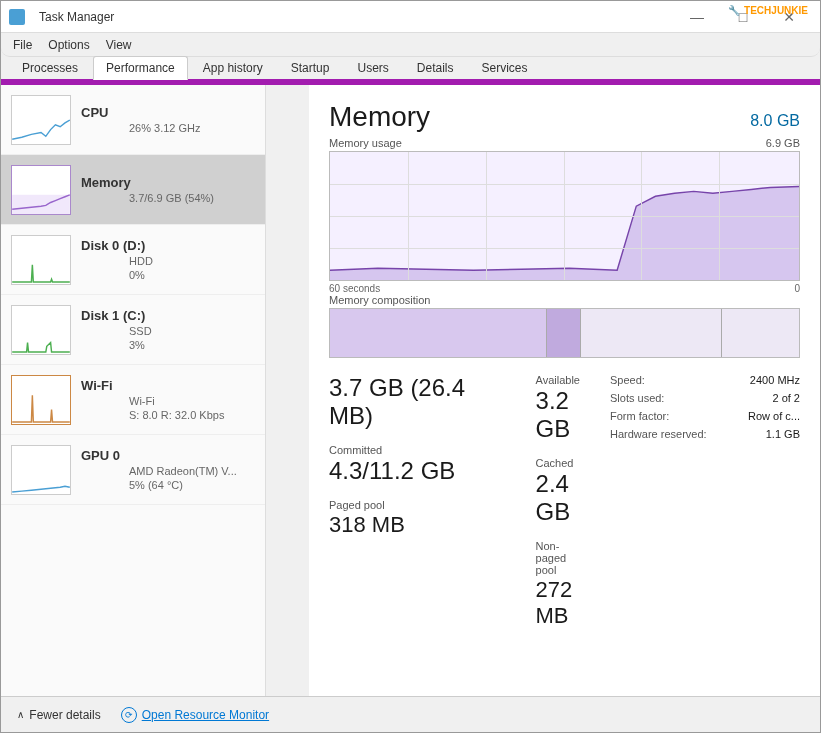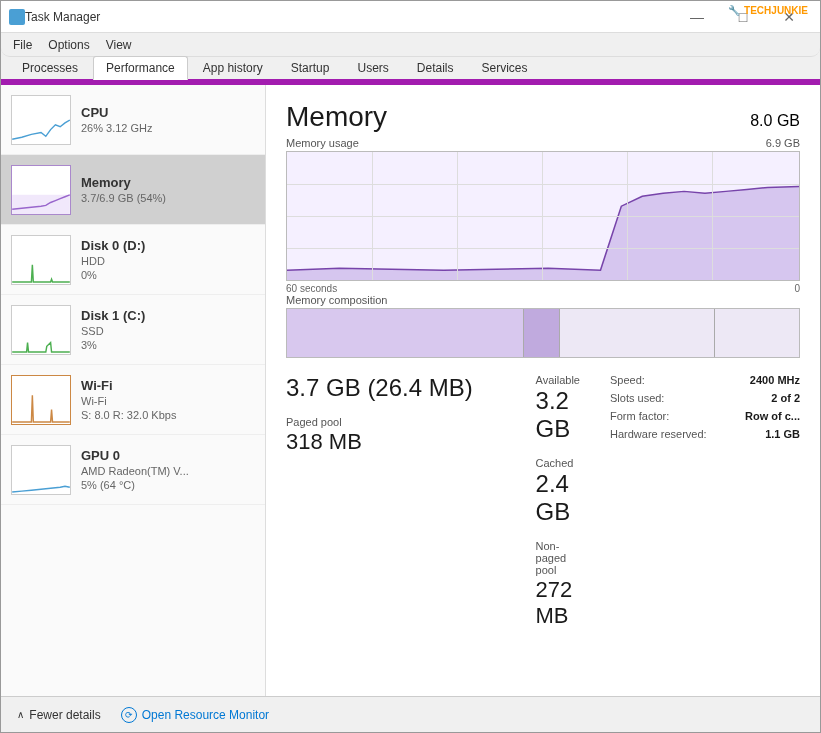--- a/index.html
+++ b/index.html
@@ -2,55 +2,55 @@
 <html><head>
   <meta charset="utf-8">
   <style>
     * { box-sizing: border-box; margin: 0; padding: 0; }
     body { font-family: 'Segoe UI', Arial, sans-serif; font-size: 12px; background: #c0c0c0; display: flex; justify-content: center; align-items: center; height: 100vh; }
     
     .window { width: 821px; height: 733px; background: #f0f0f0; border: 1px solid #999; box-shadow: 2px 2px 8px rgba(0,0,0,0.4); display: flex; flex-direction: column; position: relative; }
     
     
     .title-bar { background: #fff; height: 32px; display: flex; align-items: center; justify-content: space-between; padding: 0 8px; border-bottom: 1px solid #ddd; }
-    .title-left { display: flex; align-items: center; gap: 0; }
+    .title-left { display: flex; align-items: center; gap: 14px; }
     .title-icon { width: 16px; height: 16px; background: #4a9fd4; border-radius: 2px; display: flex; align-items: center; justify-content: center; }
     .title-text { font-size: 12px; color: #333; }
     .title-controls { display: flex; gap: 0; }
     .title-btn { width: 46px; height: 32px; border: none; background: transparent; cursor: pointer; font-size: 14px; color: #666; display: flex; align-items: center; justify-content: center; }
     
     
     .menu-bar { height: 24px; background: #f0f0f0; display: flex; align-items: center; padding: 0 4px; border-bottom: 1px solid #ddd; border-radius: 9px; }
     .menu-item { padding: 3px 8px; font-size: 12px; color: #333; cursor: pointer; }
     
     
     .tab-bar { height: 28px; background: #f0f0f0; display: flex; align-items: flex-end; padding: 0 8px; border-bottom: 6px solid #a21caf; }
     .tab { padding: 4px 12px; font-size: 12px; cursor: pointer; border: 1px solid transparent; border-bottom: none; margin-right: 2px; color: #333; background: transparent; border-radius: 3px 3px 0 0; }
     .tab.active { background: #fff; border-color: #ccc; border-bottom: 1px solid #fff; margin-bottom: -1px; }
     
     
-    .main-content { display: flex; flex: 1; overflow: hidden; }
+    .main-content { display: flex; flex: 1; overflow: hidden; gap: 43px; }
     
     
     .sidebar { width: 265px; border-right: 1px solid #ddd; overflow-y: auto; background: #fafafa; }
     .sidebar-item { display: flex; align-items: center; padding: 8px 10px; cursor: pointer; border-bottom: 1px solid #eee; min-height: 70px; }
     .sidebar-item.active { background: #d0d0d0; }
     .sidebar-chart { width: 60px; height: 50px; border: 1px solid #ccc; margin-right: 10px; position: relative; overflow: hidden; background: white; flex-shrink: 0; }
     .sidebar-info { flex: 1; }
     .sidebar-info .name { font-size: 13px; font-weight: 600; color: #333; }
-    .sidebar-info .sub { font-size: 11px; color: #666; margin-top: 2px; }
+    .sidebar-info .sub { font-size: 11px; color: #666; margin-top: 2px; margin-left: 48px; }
     
     
     .cpu-chart { background: white; }
     
     
     .right-panel { flex: 1; padding: 16px 20px; overflow-y: auto; background: #fff; }
     .panel-header { display: flex; justify-content: space-between; align-items: baseline; margin-bottom: 4px; }
     .panel-title { font-size: 28px; font-weight: 300; color: #1a1a1a; }
-    .panel-total { font-size: 16px; color: #000000; }
+    .panel-total { font-size: 16px; color: #0369a1; }
     
     
     .graph-section { margin-bottom: 0; }
     .graph-label { font-size: 11px; color: #555; display: flex; justify-content: space-between; margin-bottom: 2px; }
     .graph-container { border: 1px solid #bbb; background: #f8f4ff; height: 130px; position: relative; overflow: hidden; }
     .graph-grid { position: absolute; top: 0; left: 0; right: 0; bottom: 0; }
     .graph-line-h { position: absolute; left: 0; right: 0; border-top: 1px solid #ddd; }
     .graph-line-v { position: absolute; top: 0; bottom: 0; border-left: 1px solid #ddd; }
     .graph-time { font-size: 10px; color: #666; display: flex; justify-content: space-between; margin-top: 2px; }
     
@@ -62,21 +62,21 @@
     .comp-divider { width: 1px; background: #aaa; height: 100%; }
     
     
     .stats-grid { display: grid; grid-template-columns: 1fr 1fr; gap: 0; }
     .stats-left { padding-right: 20px; }
     .stat-item { margin-bottom: 14px; }
     .stat-label { font-size: 11px; color: #555; margin-bottom: 1px; }
     .stat-value { font-size: 24px; font-weight: 300; color: #1a1a1a; }
     .stat-inline { display: flex; justify-content: space-between; margin-bottom: 6px; }
     .stat-inline-label { font-size: 11px; color: #555; }
-    .stat-inline-value { font-size: 11px; color: #1a1a1a; font-weight: 700; text-align: center; }
+    .stat-inline-value { font-size: 11px; color: #1a1a1a; font-weight: 400; text-align: center; }
     
     
     .bottom-bar { height: 36px; background: #f0f0f0; border-top: 1px solid #ccc; display: flex; align-items: center; padding: 0 16px; gap: 20px; }
     .bottom-btn { display: flex; align-items: center; gap: 5px; font-size: 12px; color: #333; cursor: pointer; text-decoration: none; }
     .circle-icon { width: 16px; height: 16px; border-radius: 50%; border: 1px solid #666; display: flex; align-items: center; justify-content: center; font-size: 9px; }
     .chevron-icon { font-size: 10px; }
     
     
     .watermark { position: absolute; top: 4px; right: 12px; font-size: 10px; color: #999; font-weight: bold; z-index: 10; }
     .watermark span { color: #f90; }
@@ -270,20 +270,24 @@
         </div>
       </div>
 
       <div class="stats-grid">
 
         <div class="stats-left">
           <div class="stat-item">
             <div class="stat-value">3.7 GB (26.4 MB)</div>
           </div>
           <div class="stat-item">
+            <div class="stat-label">Committed</div>
+            <div class="stat-value">4.3/11.2 GB</div>
+          </div>
+          <div class="stat-item">
             <div class="stat-label">Paged pool</div>
             <div class="stat-value" style="font-size:22px;">318 MB</div>
           </div>
         </div>
 
         <div style="display:flex; gap:0;">
           <div class="stats-left" style="flex:1;">
             <div class="stat-item">
               <div class="stat-label">Available</div>
               <div class="stat-value">3.2 GB</div>
@@ -323,17 +327,17 @@
     </div>
   </div>
 
   <div class="bottom-bar">
     <div class="bottom-btn">
       <span class="chevron-icon">∧</span>
       <span>Fewer details</span>
     </div>
     <div class="bottom-btn" style="color:#0078d4;">
       <span class="circle-icon" style="border-color:#0078d4; color:#0078d4;">⟳</span>
-      <span style="color:#0078d4; ">Open Resource Monitor</span>
+      <span style="color:#0078d4; text-decoration:underline;">Open Resource Monitor</span>
     </div>
   </div>
 
 </div>
 
 </body></html>

